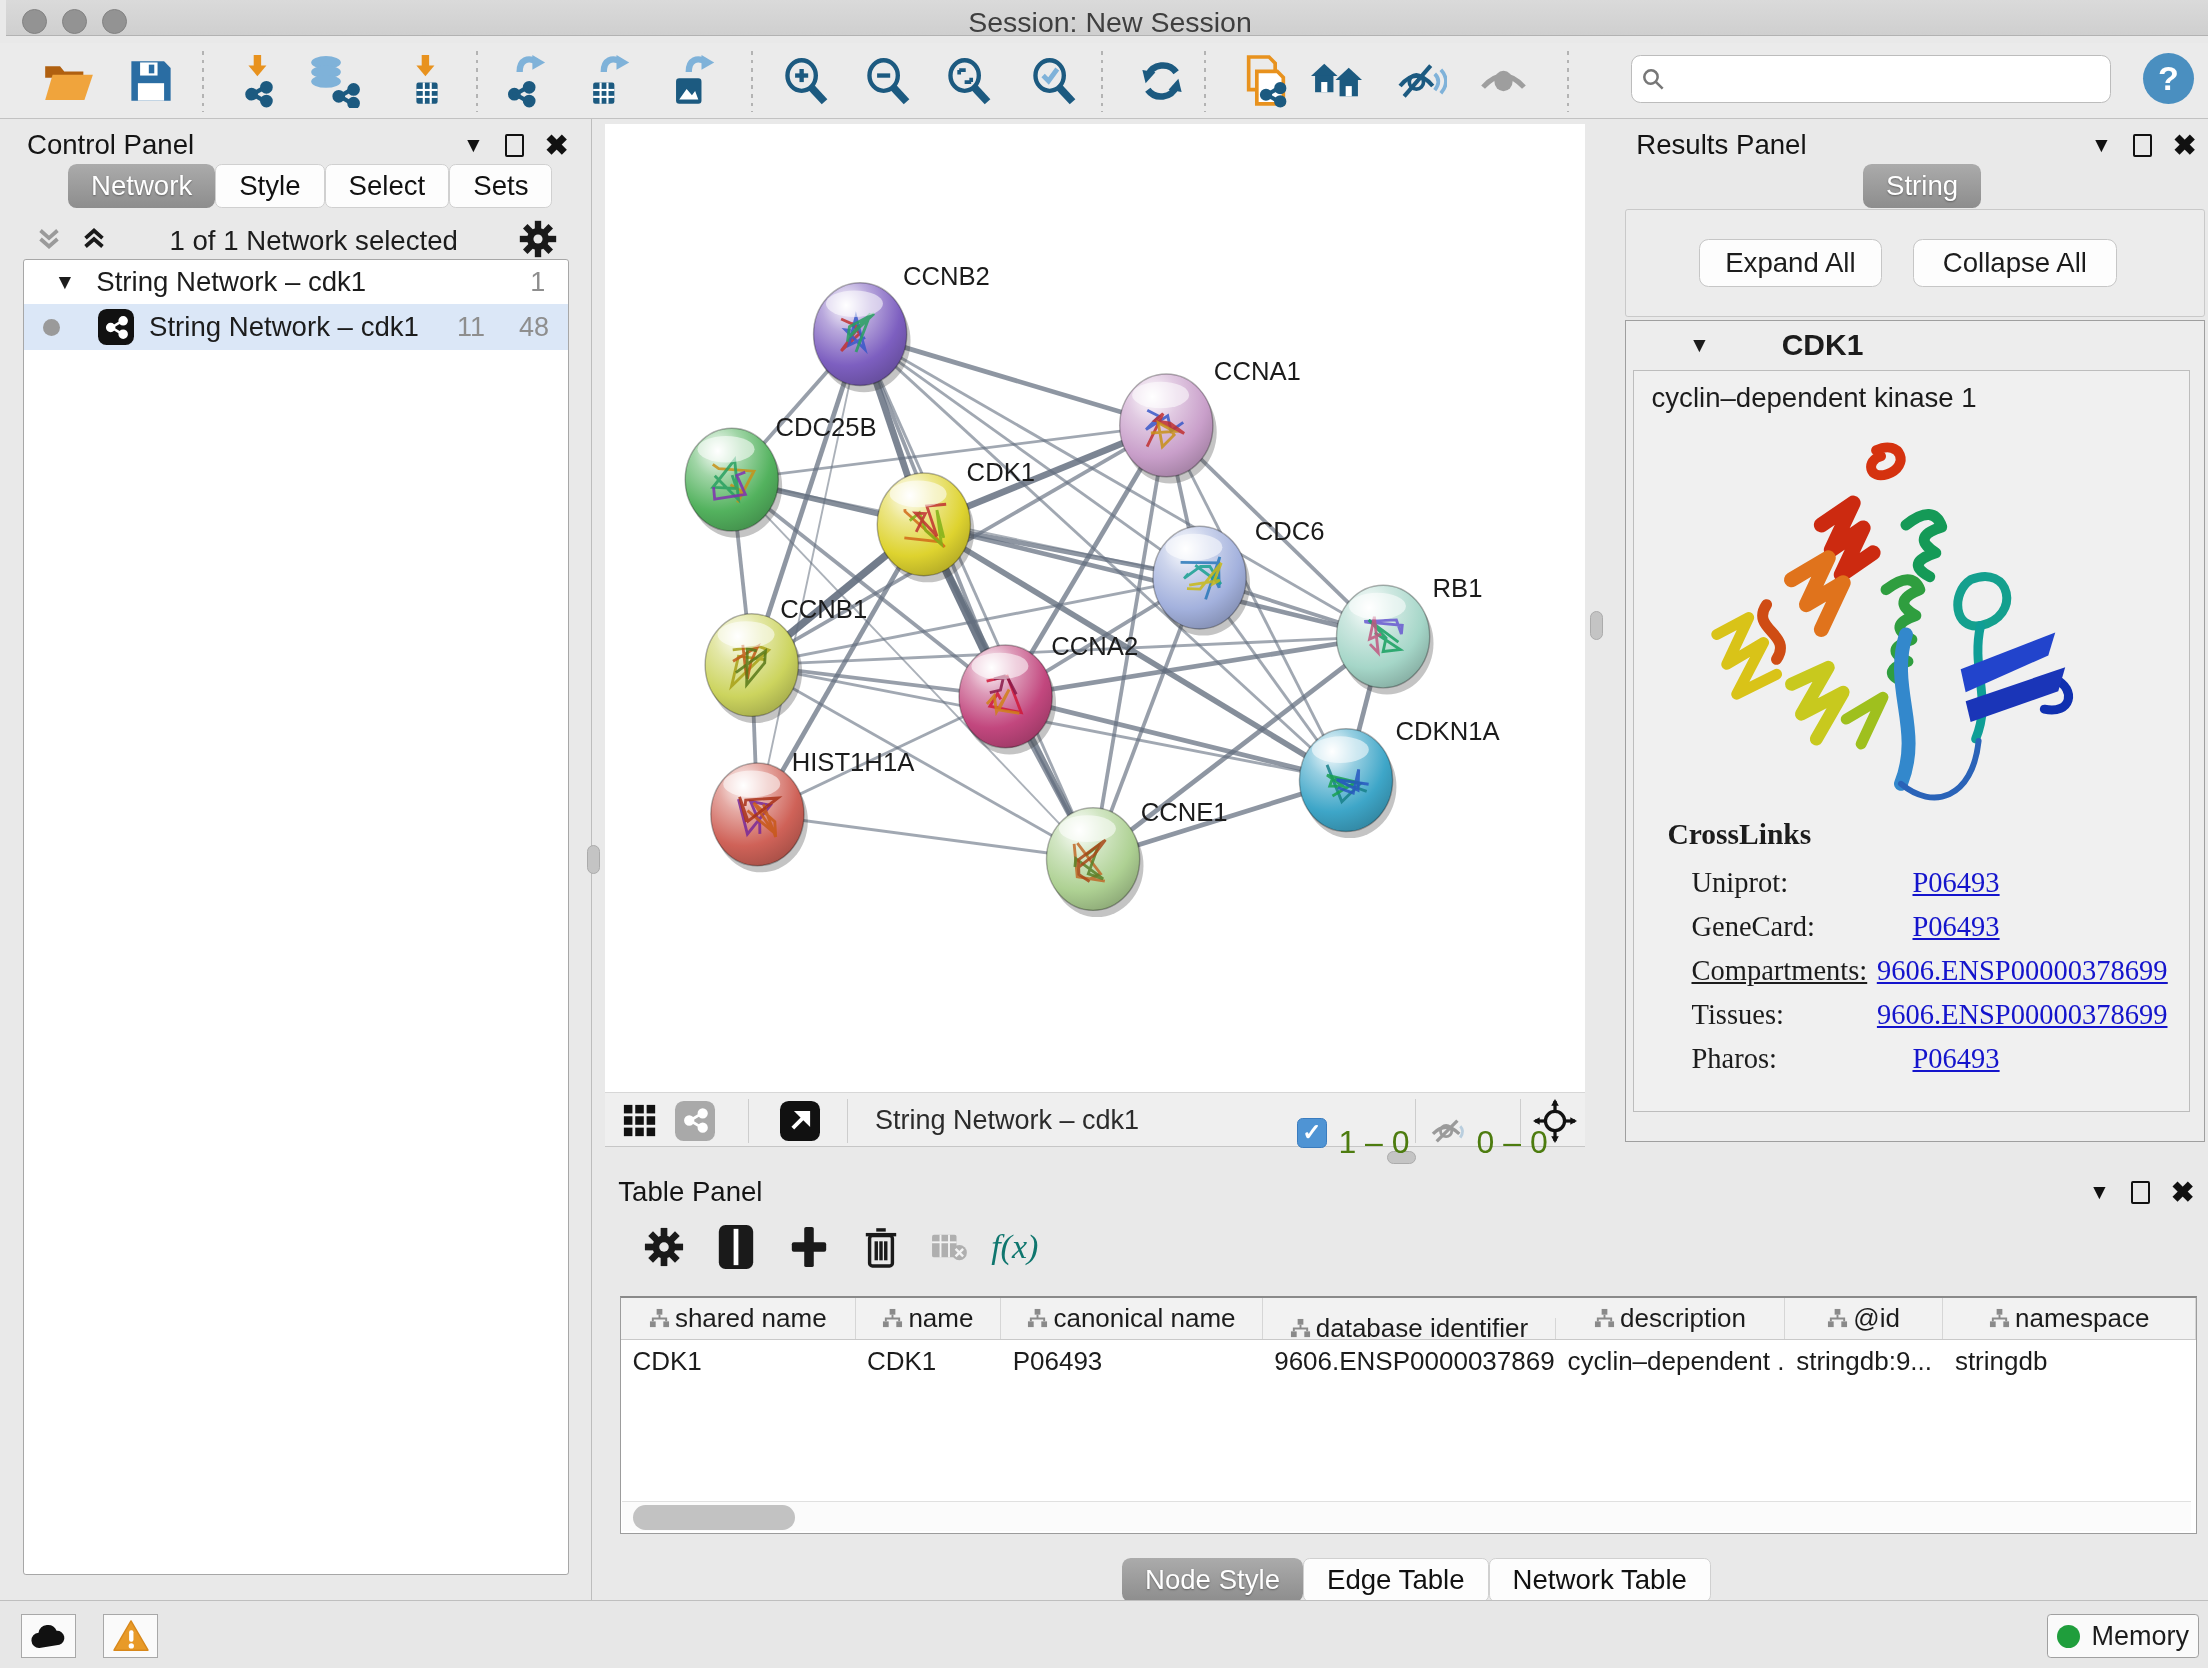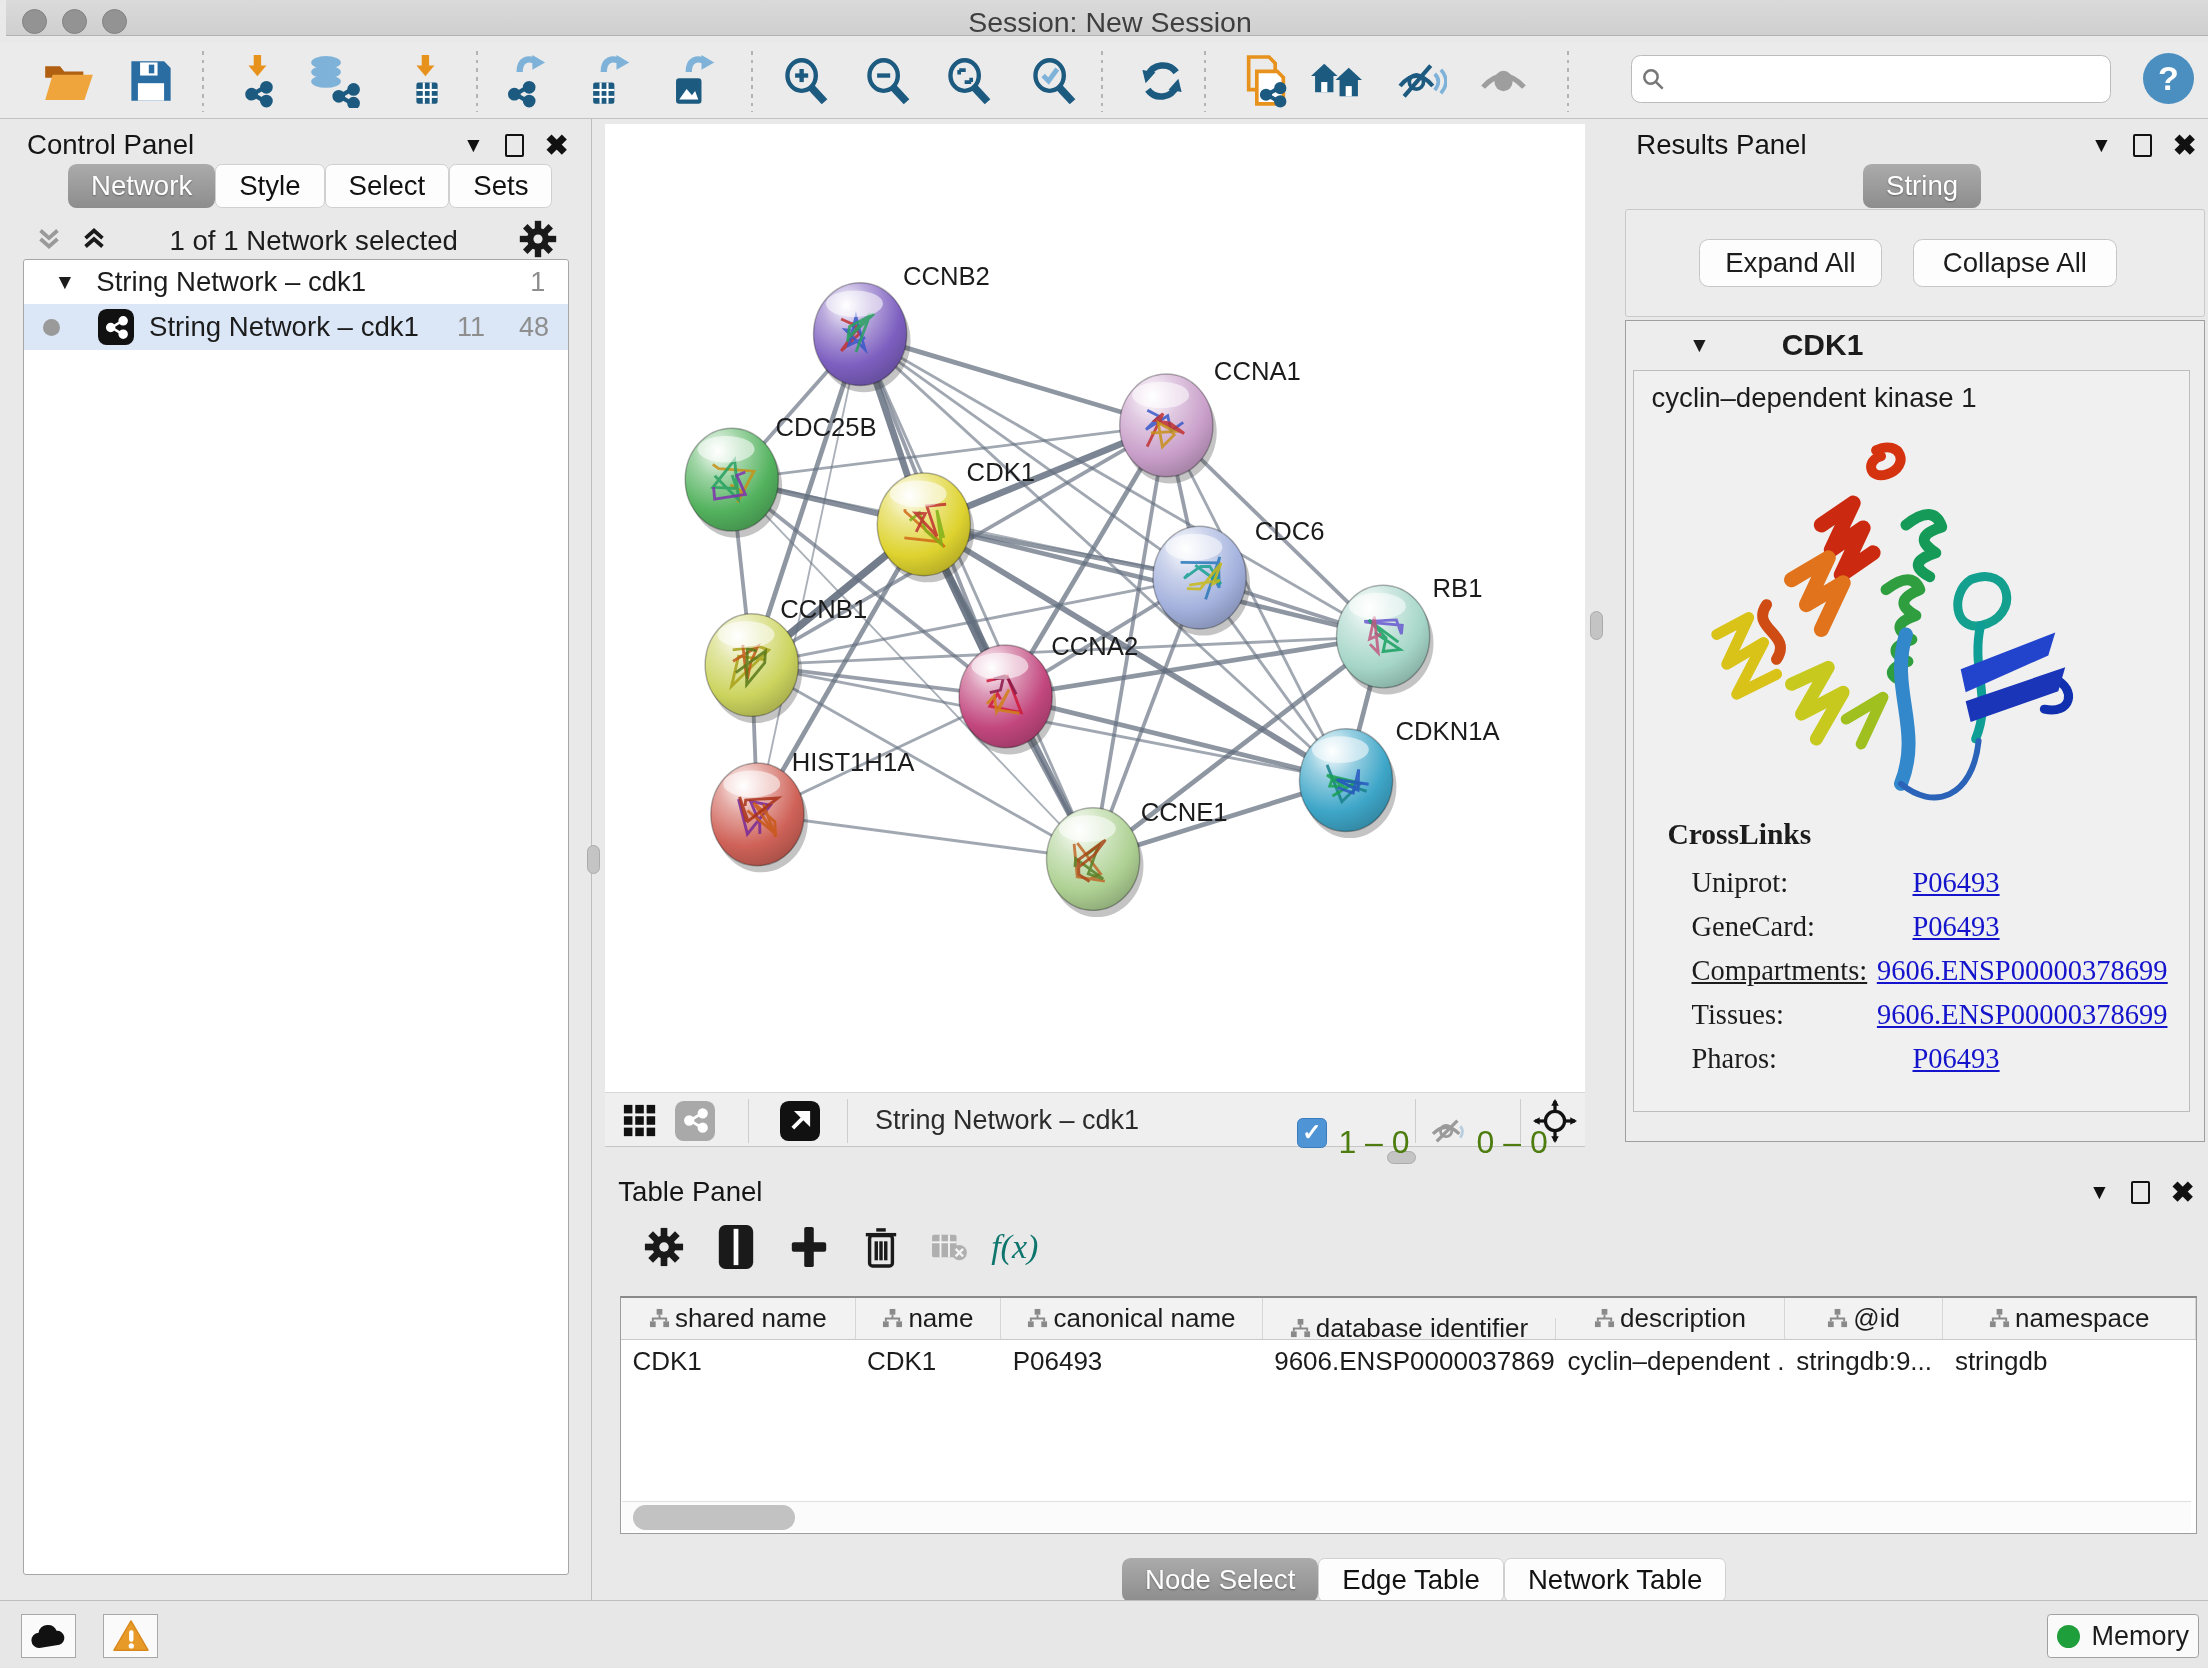--- a/index.html
+++ b/index.html
@@ -898,21 +898,21 @@
           <div class="td" style="width: 159px;">stringdb:9...</div>
           <div class="td" style="width: 253px;">stringdb</div>
         </div>
       </div>
   </div>
   <div class="abs hscroll" style="left:17px;top:331px;width:1569px;">
     <div class="abs hthumb"></div>
   </div>
 
   <div class="abs" style="left:517px;top:388px;display:flex;" id="tbl-tabs">
-      <div class="tab sel">Node Select</div>
+      <div class="tab sel">Node Style</div>
       <div class="tab unsel">Edge Table</div>
       <div class="tab unsel">Network Table</div>
     </div>
 </div>
 
 <div class="abs statusbar">
   <div class="abs sb-btn" style="left:21px;">
     <svg width="38" height="27" viewBox="0 0 40 28">
         <path d="M10,26 a8,8 0 0 1 -1,-16 a10,10 0 0 1 19,-2 a7.5,7.5 0 0 1 3,14.6 z" fill="#111"></path>
       </svg>

